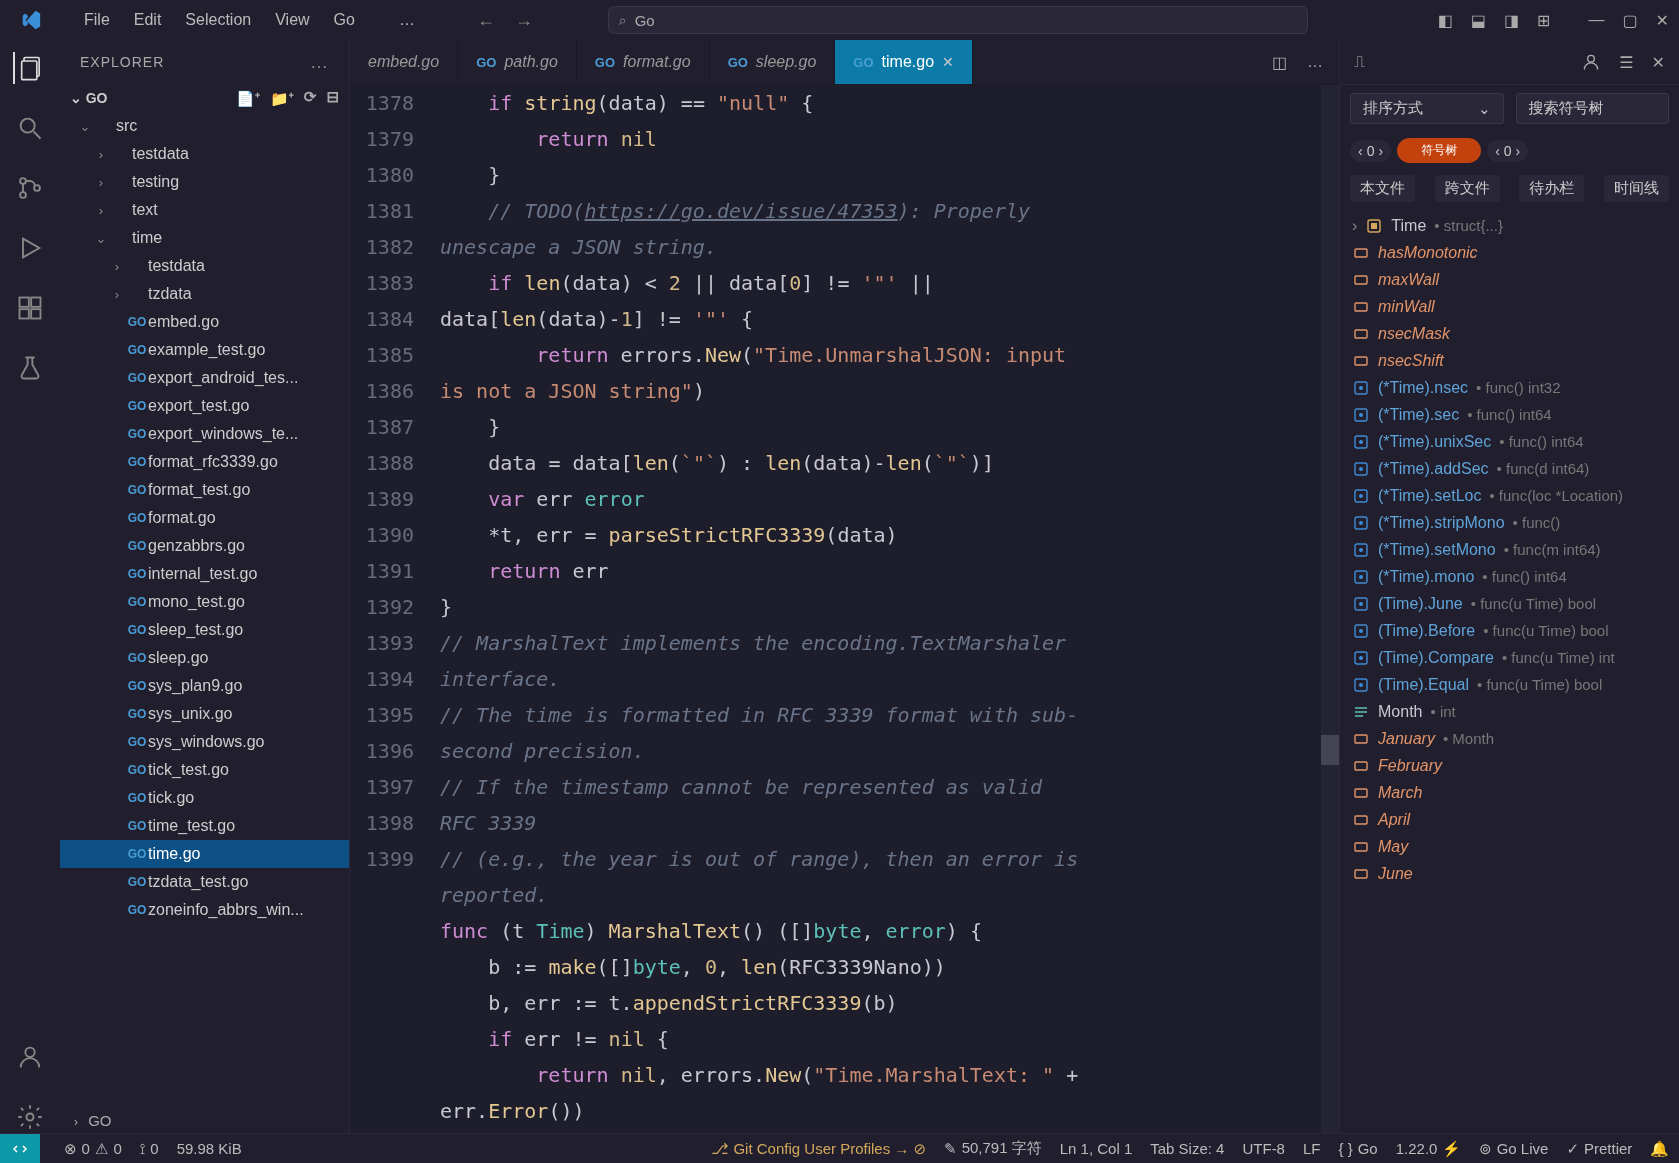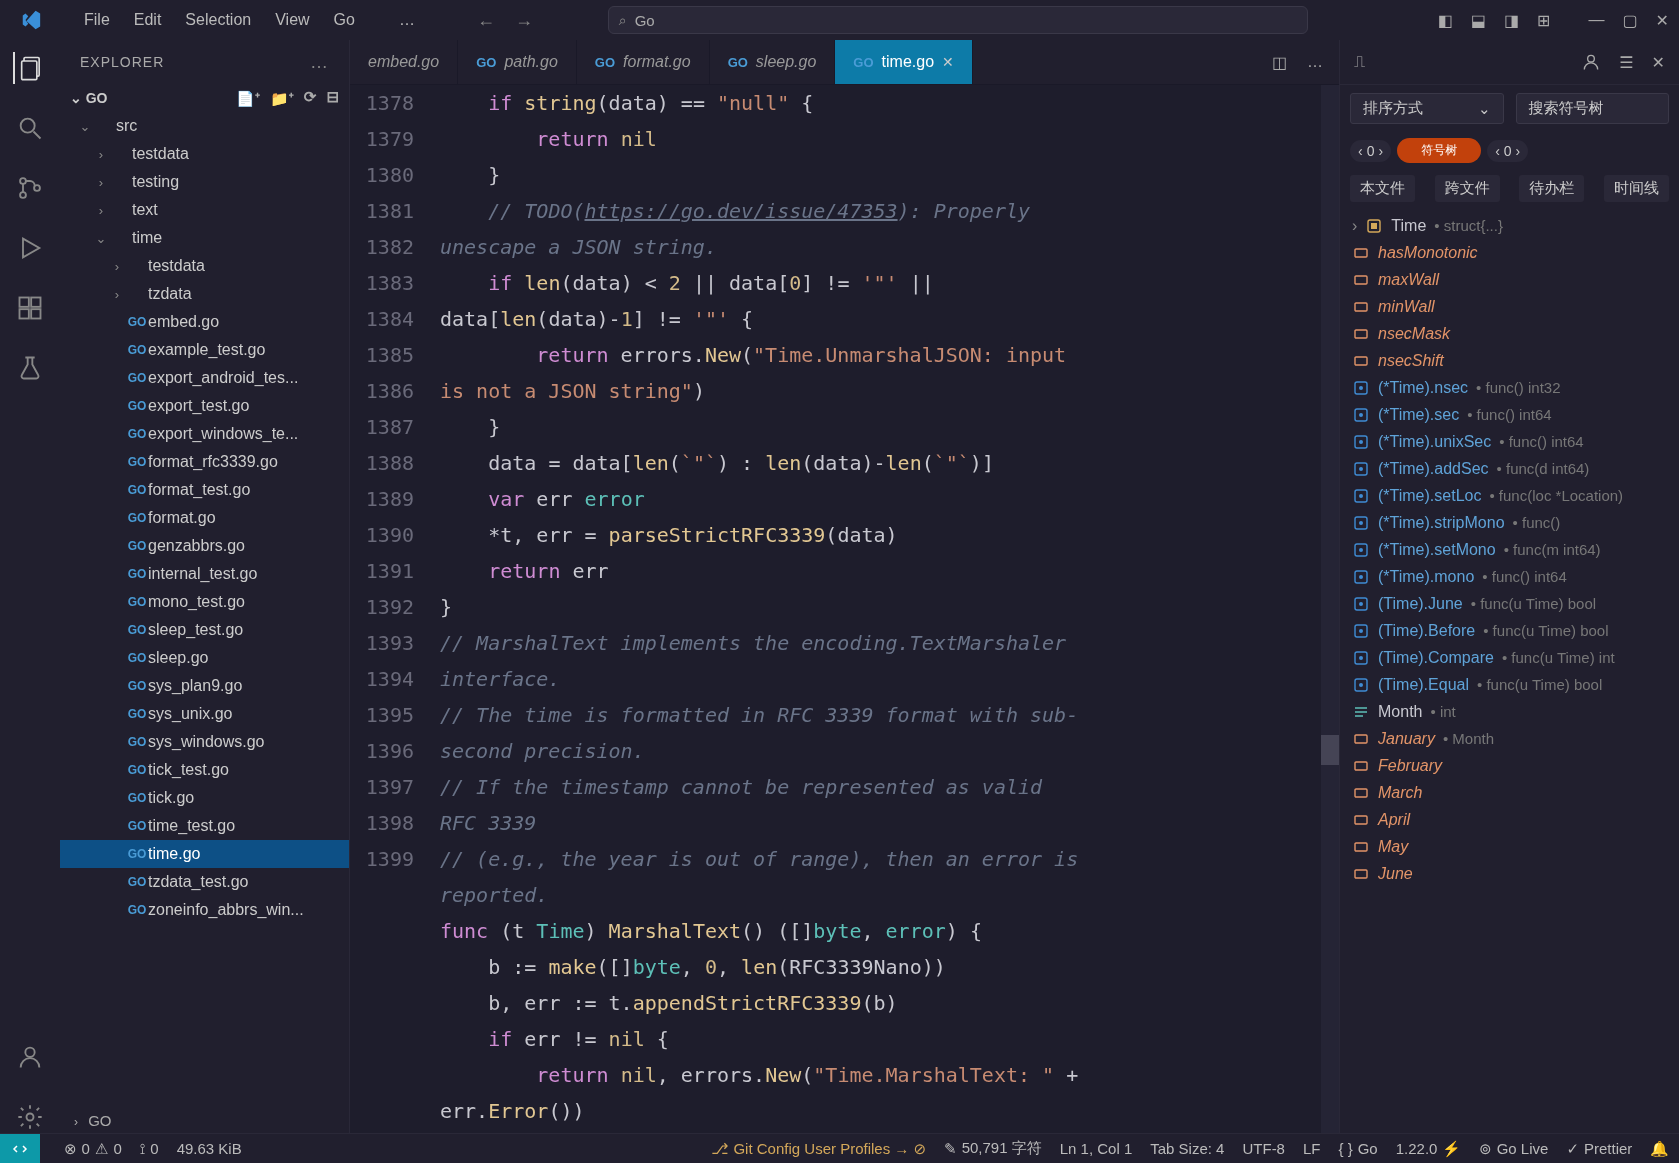--- a/index.html
+++ b/index.html
@@ -804,21 +804,21 @@
   <div class="item">
     <span>⊗</span>
       <span>0</span>
     <span>⚠</span>
       <span>0</span>
   </div>
   <div class="item">
     <span>⟟</span>
       <span>0</span>
   </div>
-  <div class="item">49.63 KiB</div>
+  <div class="item">59.98 KiB</div>
   <div class="spacer"></div>
   <div class="item git-profiles">
     <span>⎇</span>
     <span>Git Config User Profiles → ⊘</span>
   </div>
   <div class="item">
     <span>✎</span>
     <span>50,791 字符</span>
   </div>
   <div class="item">Ln 1, Col 1</div>

